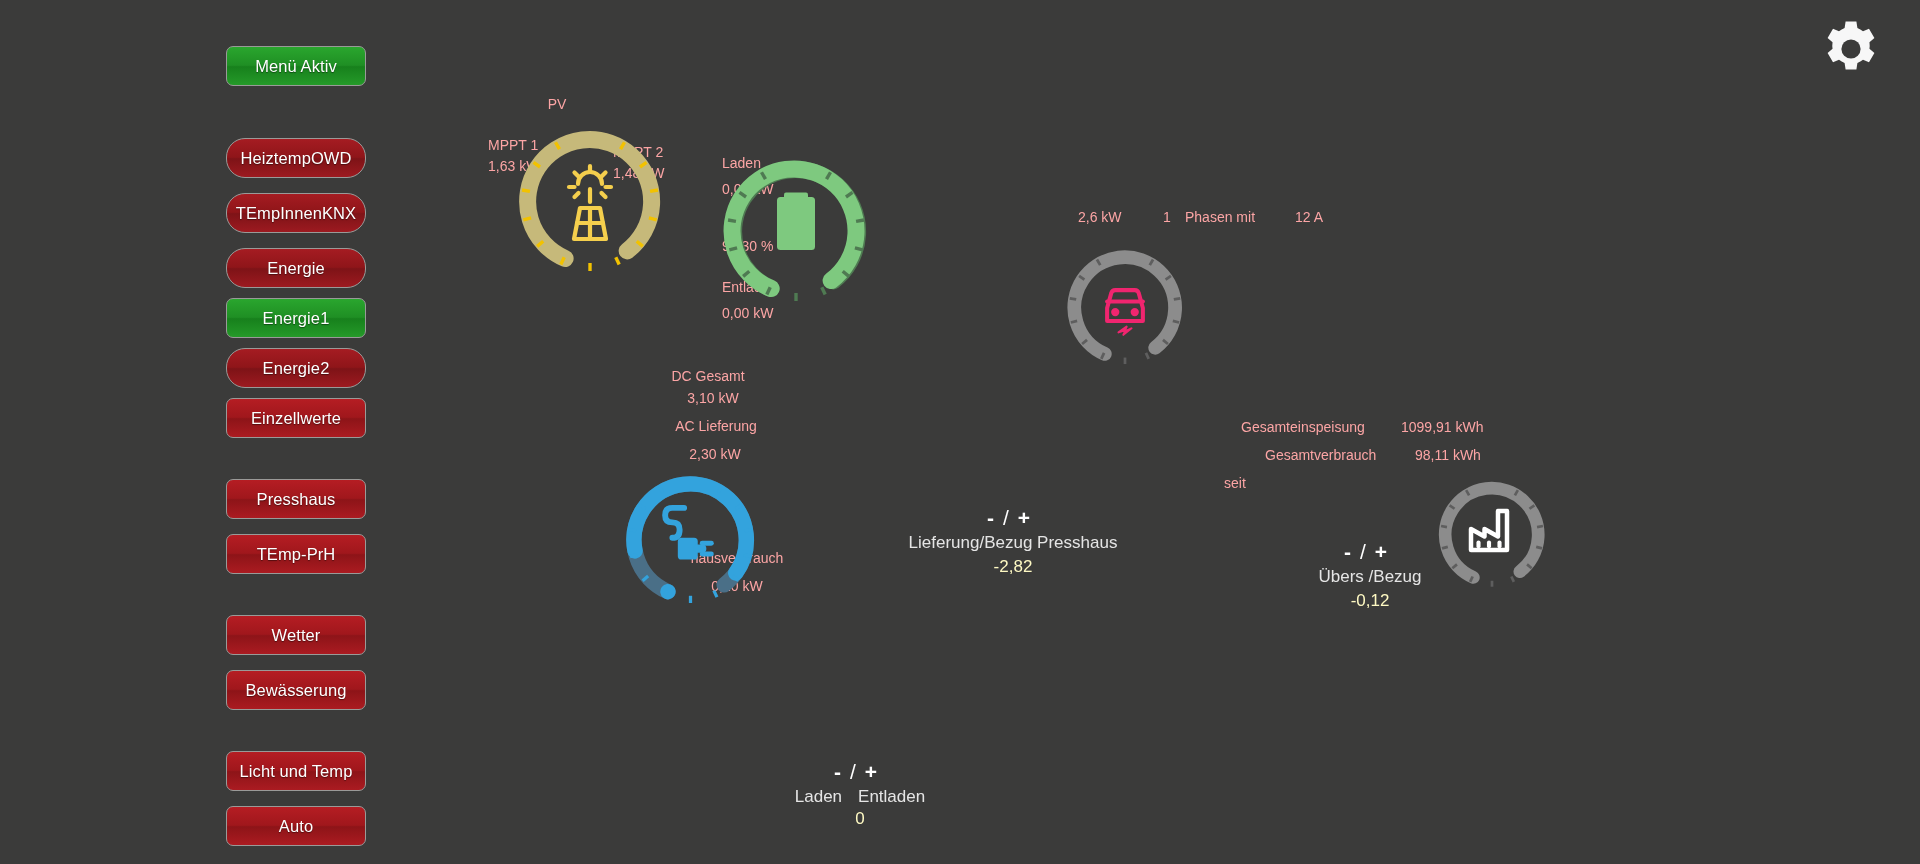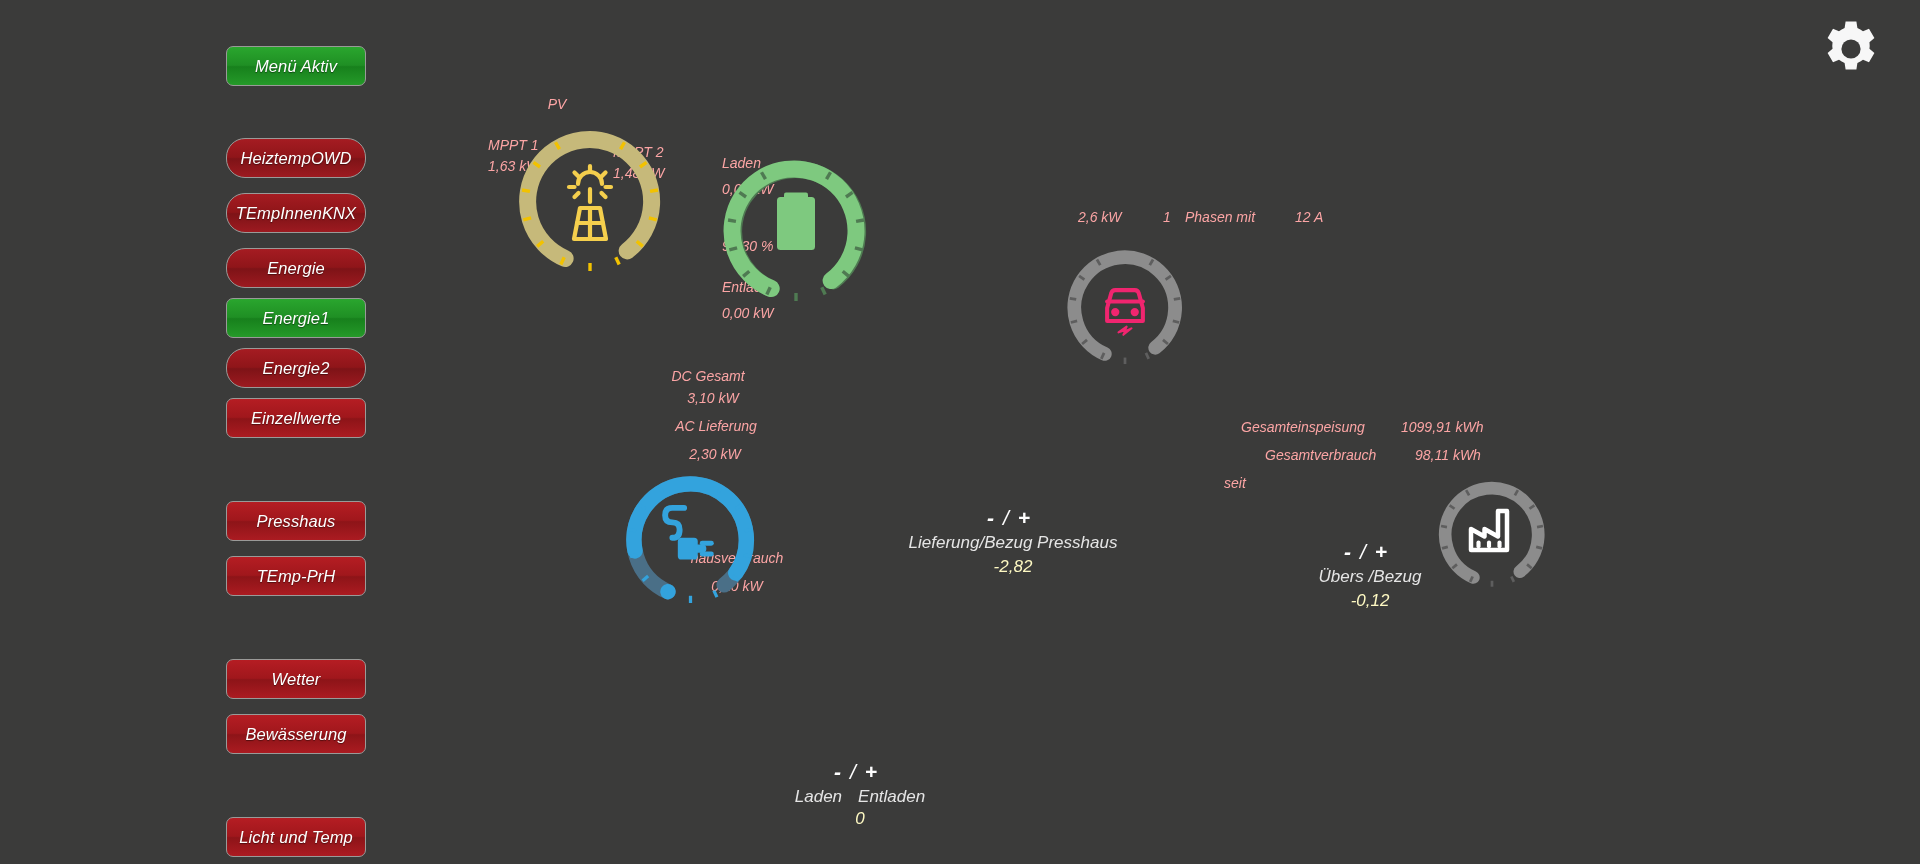--- a/index.html
+++ b/index.html
@@ -3,21 +3,21 @@
 <meta charset="utf-8">
 <title>Energie Dashboard</title>
 <style>
   * { box-sizing: border-box; margin: 0; padding: 0; }
   html, body {
     width: 1920px; height: 864px;
     background: #3b3b3a;
     font-family: "Liberation Sans", sans-serif;
     overflow: hidden;
   }
-  #root { position: relative; width: 1920px; height: 717px; font-style: italic; }
+  #root { position: relative; width: 1920px; height: 717px; }
 
   
   #sidebar { position: absolute; left: 226px; top: 46px; width: 140px; }
   .nav-btn {
     display: block; width: 140px; height: 40px;
     border-radius: 7px;
     border: 1px solid #9a9a98;
     color: #ffffff;
     font-size: 16.5px;
     line-height: 38px;
@@ -32,21 +32,21 @@
     background: linear-gradient(180deg, #a51c22 0%, #8f1519 48%, #7e1317 52%, #9d1a20 100%);
     border-radius: 19px;
   }
   .nav-btn.red-bright {
     background: linear-gradient(180deg, #b51d23 0%, #a0171c 48%, #8d1418 52%, #ab1b21 100%);
   }
   .nav-btn.green {
     background: linear-gradient(180deg, #2aa62e 0%, #1f8f24 48%, #17801c 52%, #259a29 100%);
   }
   .gap-lg { margin-bottom: 52px; }
-  .gap-md { margin-bottom: 63px; }
+  .gap-md { margin-bottom: 41px; }
   .gap-sm { margin-bottom: 10px; }
   .gap-xs { margin-bottom: 15px; }
 
   
   #gear {
     position: absolute; right: 38px; top: 18px;
     width: 62px; height: 62px; cursor: pointer;
   }
 
   

